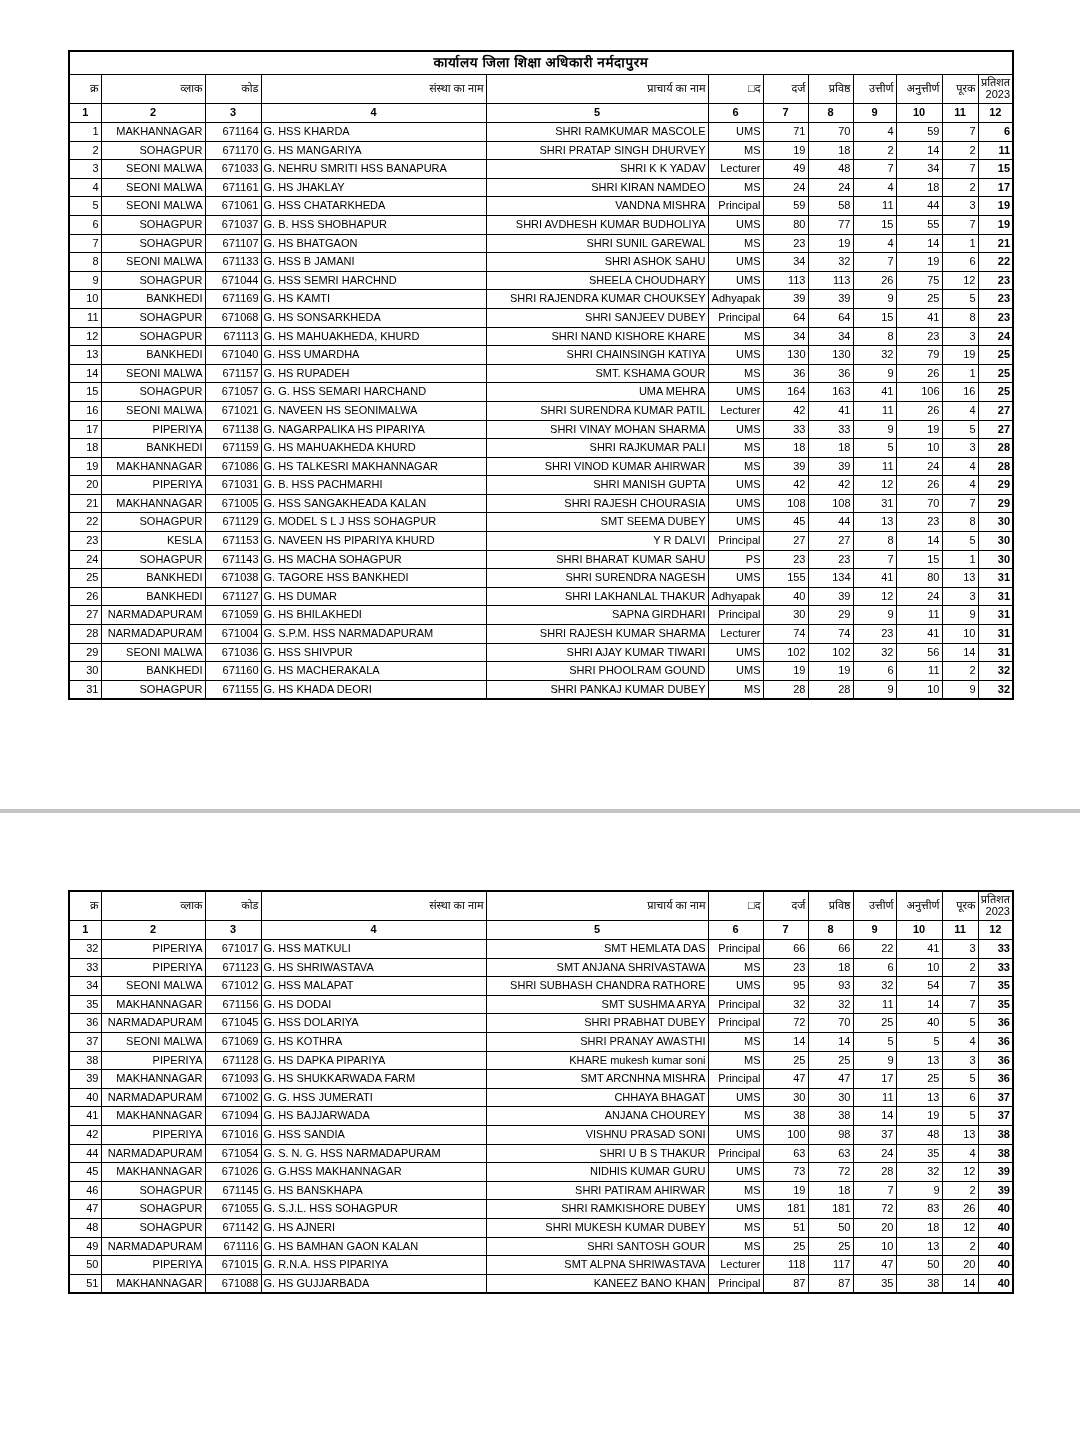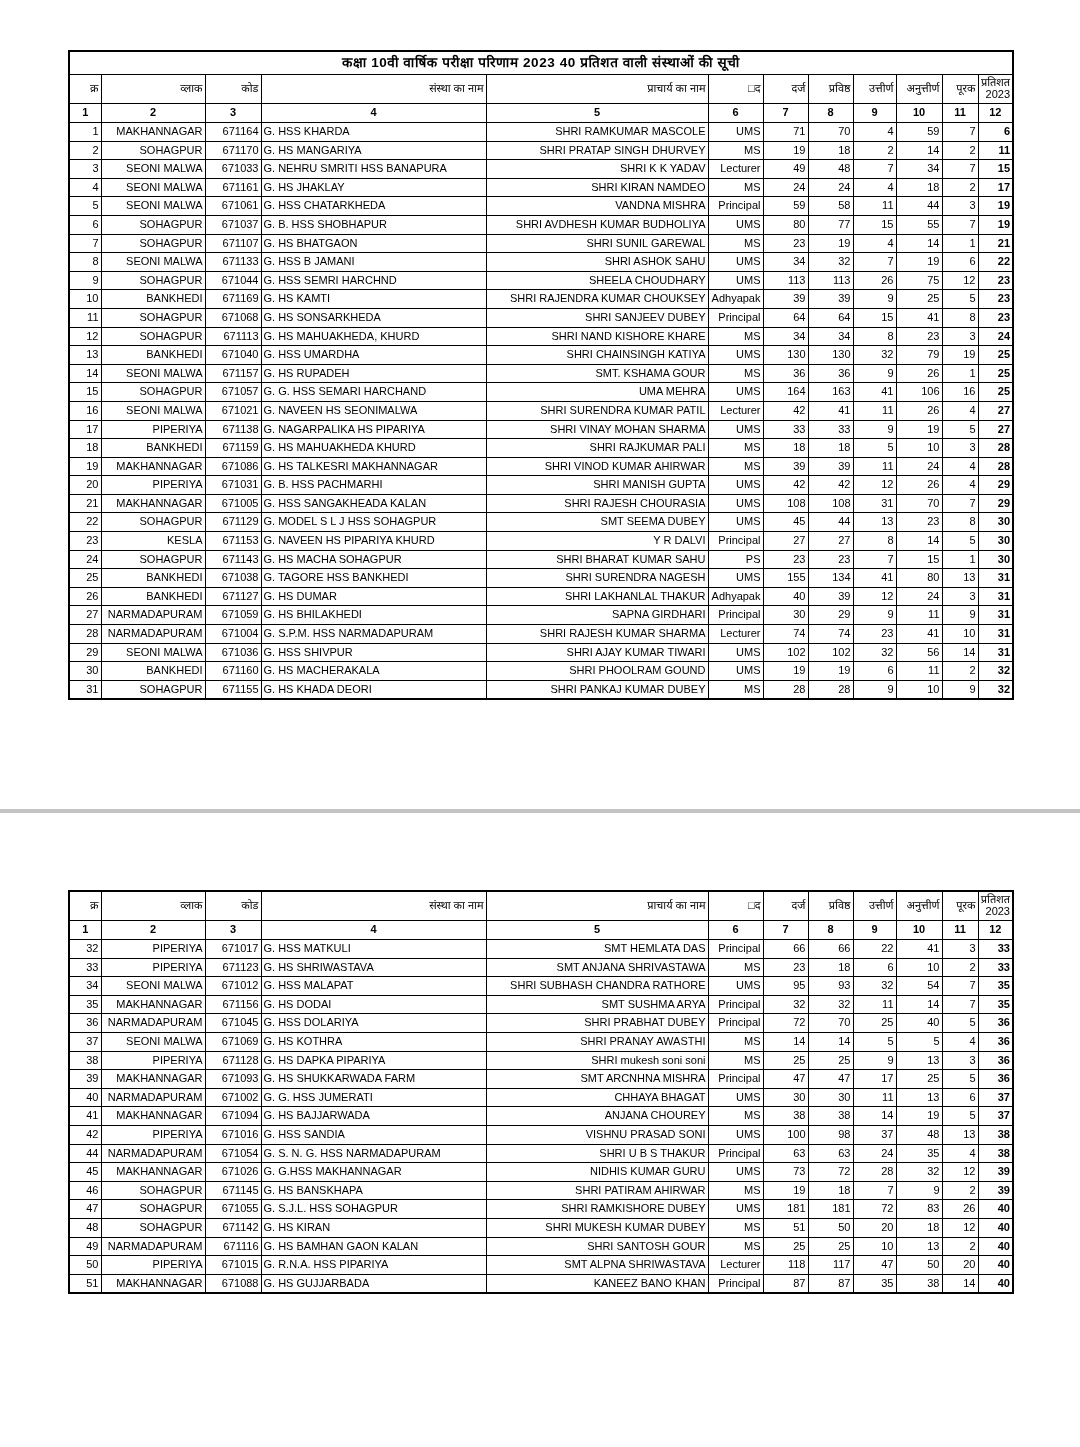--- a/index.html
+++ b/index.html
@@ -115,21 +115,21 @@
           <col style="width:55px">
         <col style="width:45px">
           <col style="width:45px">
           <col style="width:43px">
         <col style="width:46px">
           <col style="width:36px">
           <col style="width:35px">
       </colgroup>
       <tbody>
         <tr>
-          <td class="title-cell t2" colspan="12">कक्षा  10वी  वार्षिक  परीक्षा  परिणाम  2023  40  प्रतिशत  वाली  संस्थाओं  की  सूची</td>
+          <td class="title-cell t1" colspan="12">कार्यालय  जिला  शिक्षा  अधिकारी  नर्मदापुरम</td>
         </tr>
         <tr class="chead">
           <td>क्र</td>
           <td>व्लाक</td>
           <td>कोड</td>
           <td>संस्था का नाम</td>
           <td>प्राचार्य का नाम</td>
           <td>□द</td>
           <td>दर्ज</td>
           <td>प्रविष्ठ</td>
@@ -723,21 +723,21 @@
             <td class="c-num">5</td>
             <td class="c-num">5</td>
             <td class="c-num">4</td>
             <td class="c-pct">36</td>
           </tr>
           <tr class="drow">
             <td class="c-sn">38</td>
             <td class="c-blk">PIPERIYA</td>
             <td class="c-code">671128</td>
             <td class="c-inst">G. HS DAPKA PIPARIYA</td>
-            <td class="c-prin">SHRI mukesh soni soni</td>
+            <td class="c-prin">KHARE mukesh kumar soni</td>
             <td class="c-post">MS</td>
             <td class="c-num">25</td>
             <td class="c-num">25</td>
             <td class="c-num">9</td>
             <td class="c-num">13</td>
             <td class="c-num">3</td>
             <td class="c-pct">36</td>
           </tr>
           <tr class="drow">
             <td class="c-sn">39</td>
@@ -848,21 +848,21 @@
             <td class="c-num">181</td>
             <td class="c-num">72</td>
             <td class="c-num">83</td>
             <td class="c-num">26</td>
             <td class="c-pct">40</td>
           </tr>
           <tr class="drow">
             <td class="c-sn">48</td>
             <td class="c-blk">SOHAGPUR</td>
             <td class="c-code">671142</td>
-            <td class="c-inst">G. HS KIRAN</td>
+            <td class="c-inst">G. HS AJNERI</td>
             <td class="c-prin">SHRI MUKESH KUMAR DUBEY</td>
             <td class="c-post">MS</td>
             <td class="c-num">51</td>
             <td class="c-num">50</td>
             <td class="c-num">20</td>
             <td class="c-num">18</td>
             <td class="c-num">12</td>
             <td class="c-pct">40</td>
           </tr>
           <tr class="drow">

